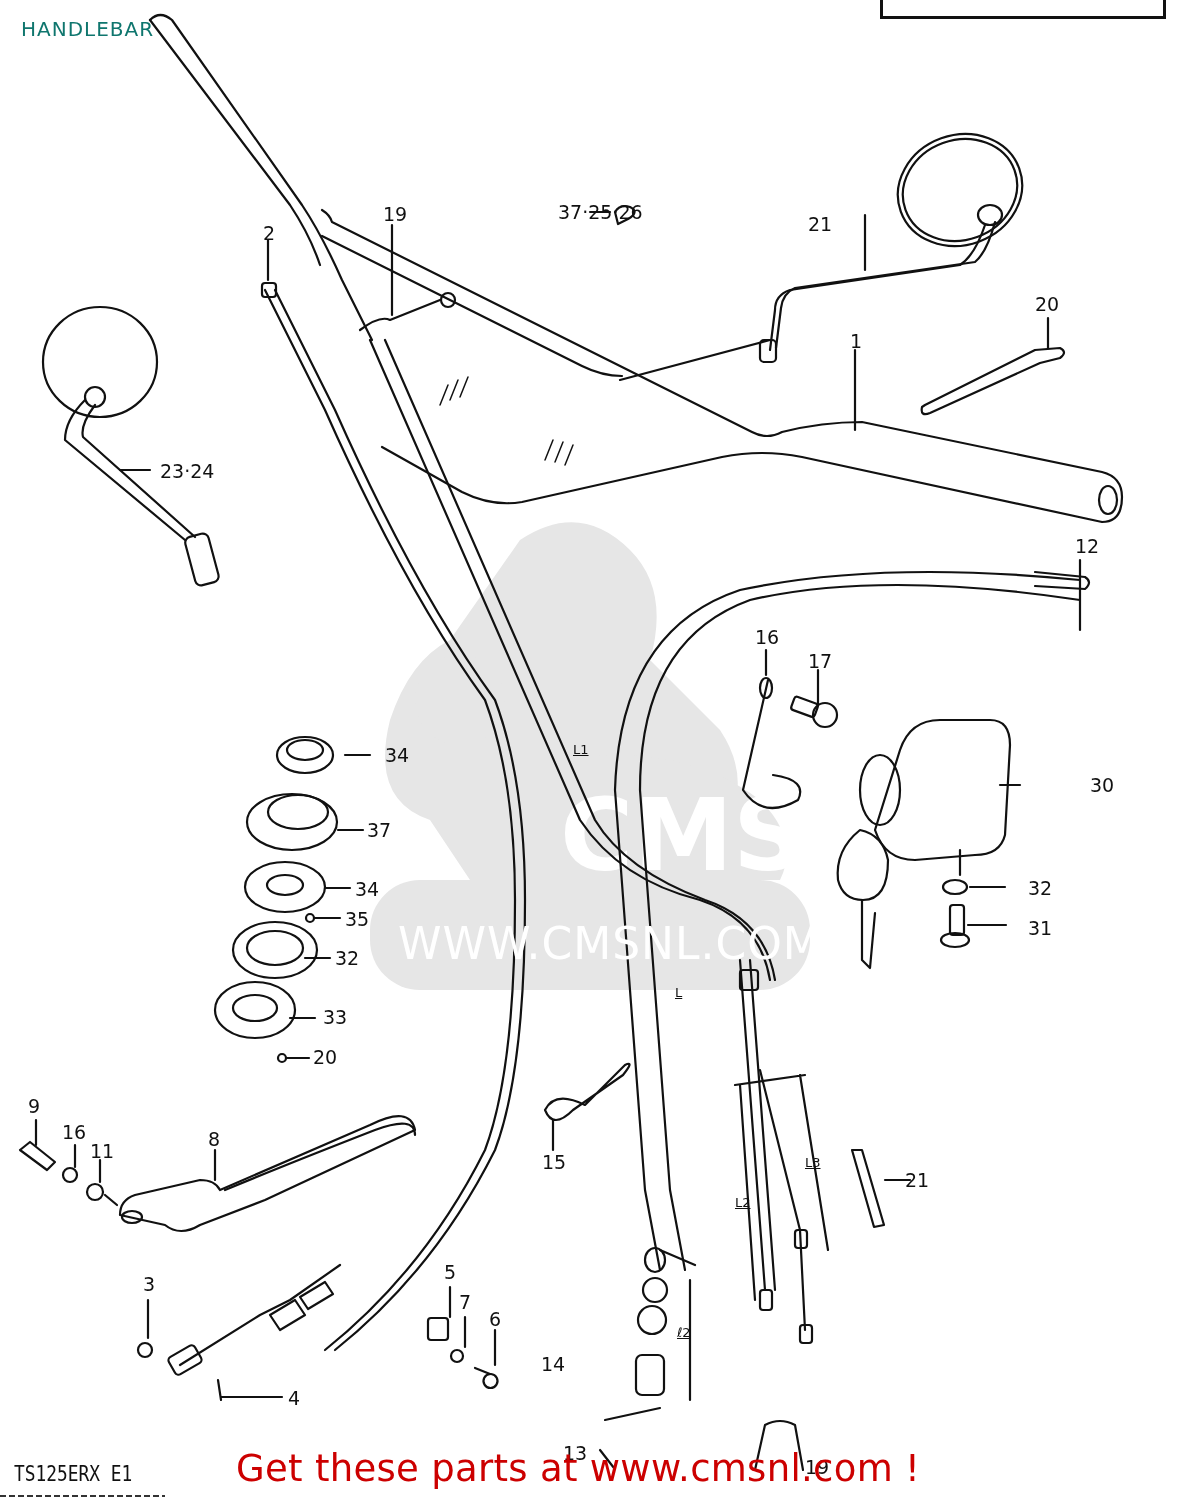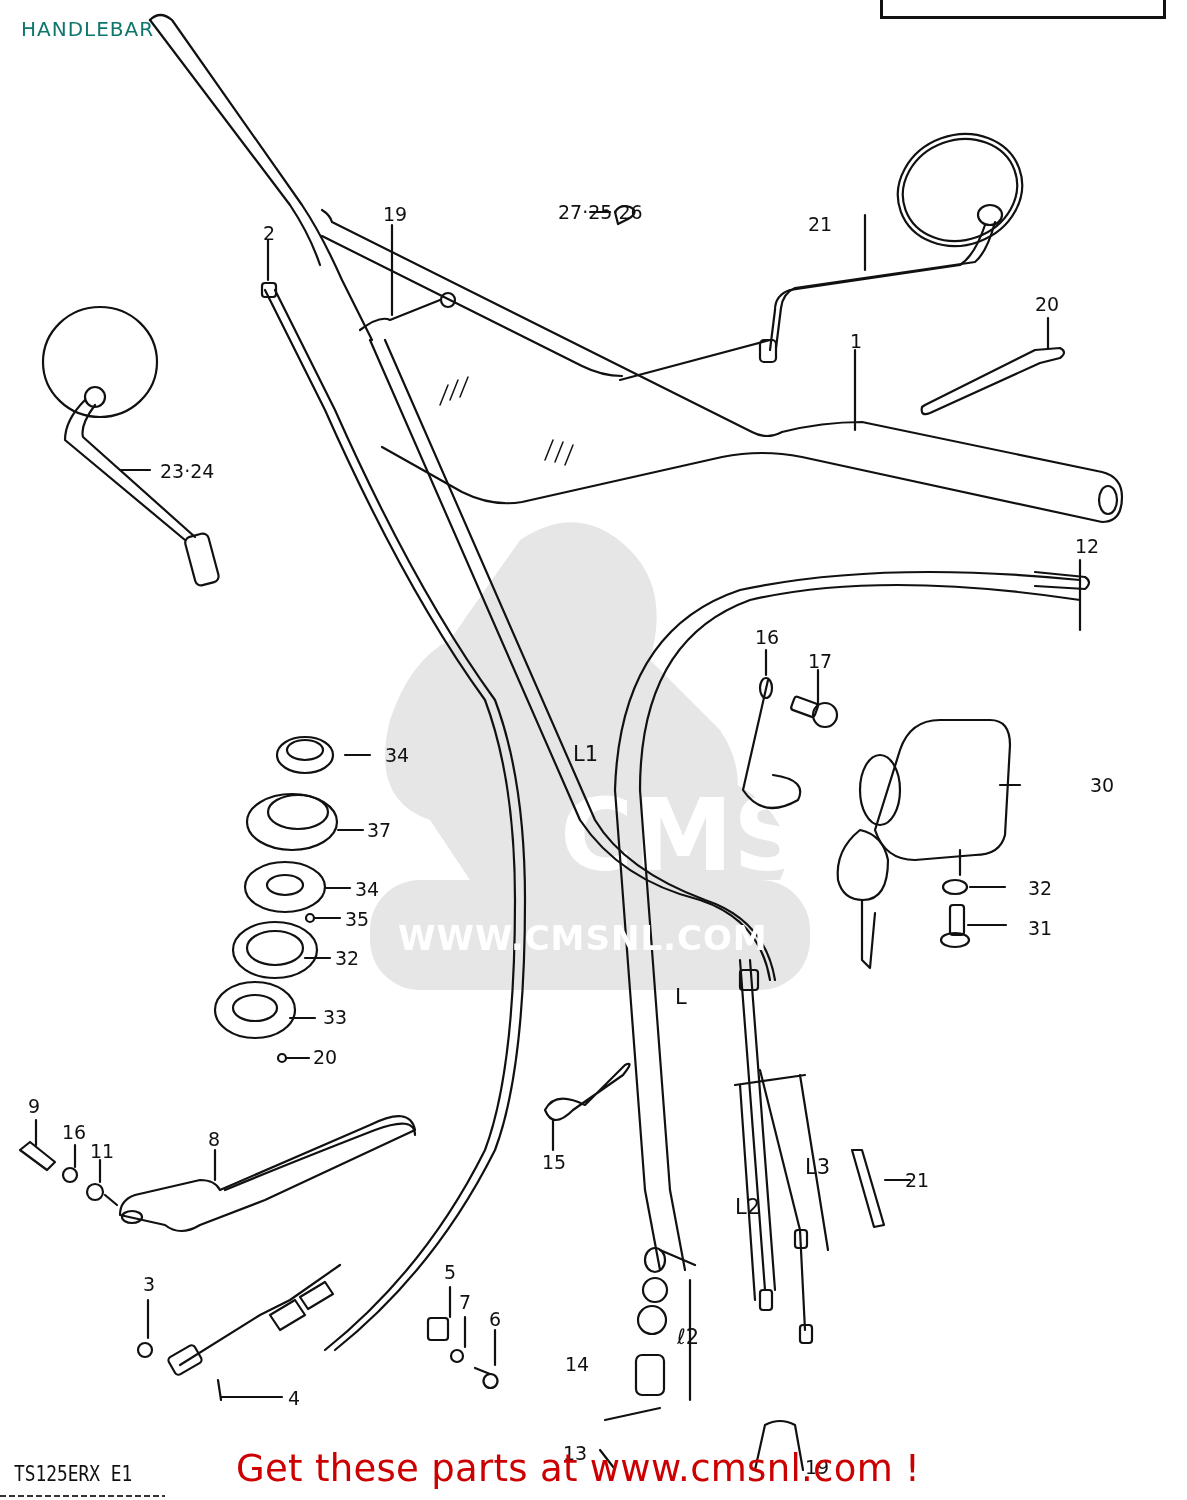--- a/index.html
+++ b/index.html
@@ -5,28 +5,28 @@
     html, body { margin: 0; padding: 0; background: #ffffff; }
     body { width: 1187px; height: 1500px; position: relative; overflow: hidden;
            font-family: "DejaVu Sans", sans-serif; }
     .page-title { position: absolute; left: 21px; top: 17px; font-size: 20px; color: #0f766e;
                   letter-spacing: 1px; font-family: "DejaVu Sans", sans-serif; z-index: 5; }
     .corner-box { position: absolute; left: 880px; top: -4px; width: 280px; height: 20px;
                   border: 3px solid #111; border-top: none; }
     svg.drawing { position: absolute; left: 0; top: 0; }
     .callout { position: absolute; font-family: "DejaVu Sans", sans-serif; font-size: 19px;
                color: #111; white-space: nowrap; line-height: 1; z-index: 4; }
-    .dim { position: absolute; font-family: "DejaVu Sans", sans-serif; font-size: 21px; color: #111;
-           z-index: 4; }
+    .dim { position: absolute; font-family: "DejaVu Sans", sans-serif; font-size: 13px; color: #111;
+           z-index: 4; text-decoration: underline; }
     .model-code { position: absolute; left: 14px; top: 1462px; font-family: "DejaVu Sans Mono", monospace;
                   font-size: 21px; color: #111; transform: scaleX(0.85); transform-origin: left; z-index: 4; }
     .cta { position: absolute; left: 236px; top: 1447px; font-family: "DejaVu Sans", sans-serif;
            font-size: 37px; color: #cc0000; white-space: nowrap; z-index: 6; letter-spacing: 0.3px; }
     .wm-text { position: absolute; left: 398px; top: 918px; font-family: "DejaVu Sans", sans-serif;
-               font-weight: bold; font-size: 34px; color: #ffffff; letter-spacing: 1px; z-index: 2; }
+               font-weight: normal; font-size: 44px; color: #ffffff; letter-spacing: 1px; z-index: 2; }
     .bottom-rule { position: absolute; left: 0; top: 1495px; width: 165px; height: 2px;
                    background: repeating-linear-gradient(90deg,#333 0 6px,#fff 6px 9px); }
   </style>
 </head>
 <body>
 
 <div class="page-title">HANDLEBAR</div>
 <div class="corner-box"></div>
 
 <svg class="drawing" width="1187" height="1500" viewBox="0 0 1187 1500">
@@ -209,21 +209,21 @@
       <path d="M615 212 q5 -8 15 -5 q10 5 -2 12 l-10 5 z"></path>
       <path d="M590 212 l20 0"></path>
     </g>
   </g>
 </svg>
 
 <div class="wm-text">WWW.CMSNL.COM</div>
 
 <div class="callout" style="left:383px;top:205px">19</div>
 <div class="callout" style="left:263px;top:224px">2</div>
-<div class="callout" style="left:558px;top:203px">27·25·26</div>
+<div class="callout" style="left:558px;top:203px">37·25·26</div>
 <div class="callout" style="left:808px;top:215px">21</div>
 <div class="callout" style="left:1035px;top:295px">20</div>
 <div class="callout" style="left:850px;top:332px">1</div>
 <div class="callout" style="left:160px;top:462px">23·24</div>
 <div class="callout" style="left:1075px;top:537px">12</div>
 <div class="callout" style="left:755px;top:628px">16</div>
 <div class="callout" style="left:808px;top:652px">17</div>
 <div class="callout" style="left:385px;top:746px">34</div>
 <div class="callout" style="left:1090px;top:776px">30</div>
 <div class="callout" style="left:367px;top:821px">37</div>
@@ -237,21 +237,21 @@
 <div class="callout" style="left:28px;top:1097px">9</div>
 <div class="callout" style="left:62px;top:1123px">16</div>
 <div class="callout" style="left:90px;top:1142px">11</div>
 <div class="callout" style="left:208px;top:1130px">8</div>
 <div class="callout" style="left:542px;top:1153px">15</div>
 <div class="callout" style="left:905px;top:1171px">21</div>
 <div class="callout" style="left:444px;top:1263px">5</div>
 <div class="callout" style="left:143px;top:1275px">3</div>
 <div class="callout" style="left:459px;top:1293px">7</div>
 <div class="callout" style="left:489px;top:1310px">6</div>
-<div class="callout" style="left:565px;top:1355px">14</div>
+<div class="callout" style="left:541px;top:1355px">14</div>
 <div class="callout" style="left:288px;top:1389px">4</div>
 <div class="callout" style="left:563px;top:1444px">13</div>
 <div class="callout" style="left:805px;top:1458px">19</div>
 
 <div class="dim" style="left:573px;top:742px">L1</div>
 <div class="dim" style="left:675px;top:985px">L</div>
 <div class="dim" style="left:735px;top:1195px">L2</div>
 <div class="dim" style="left:805px;top:1155px">L3</div>
 <div class="dim" style="left:677px;top:1325px">ℓ2</div>
 

